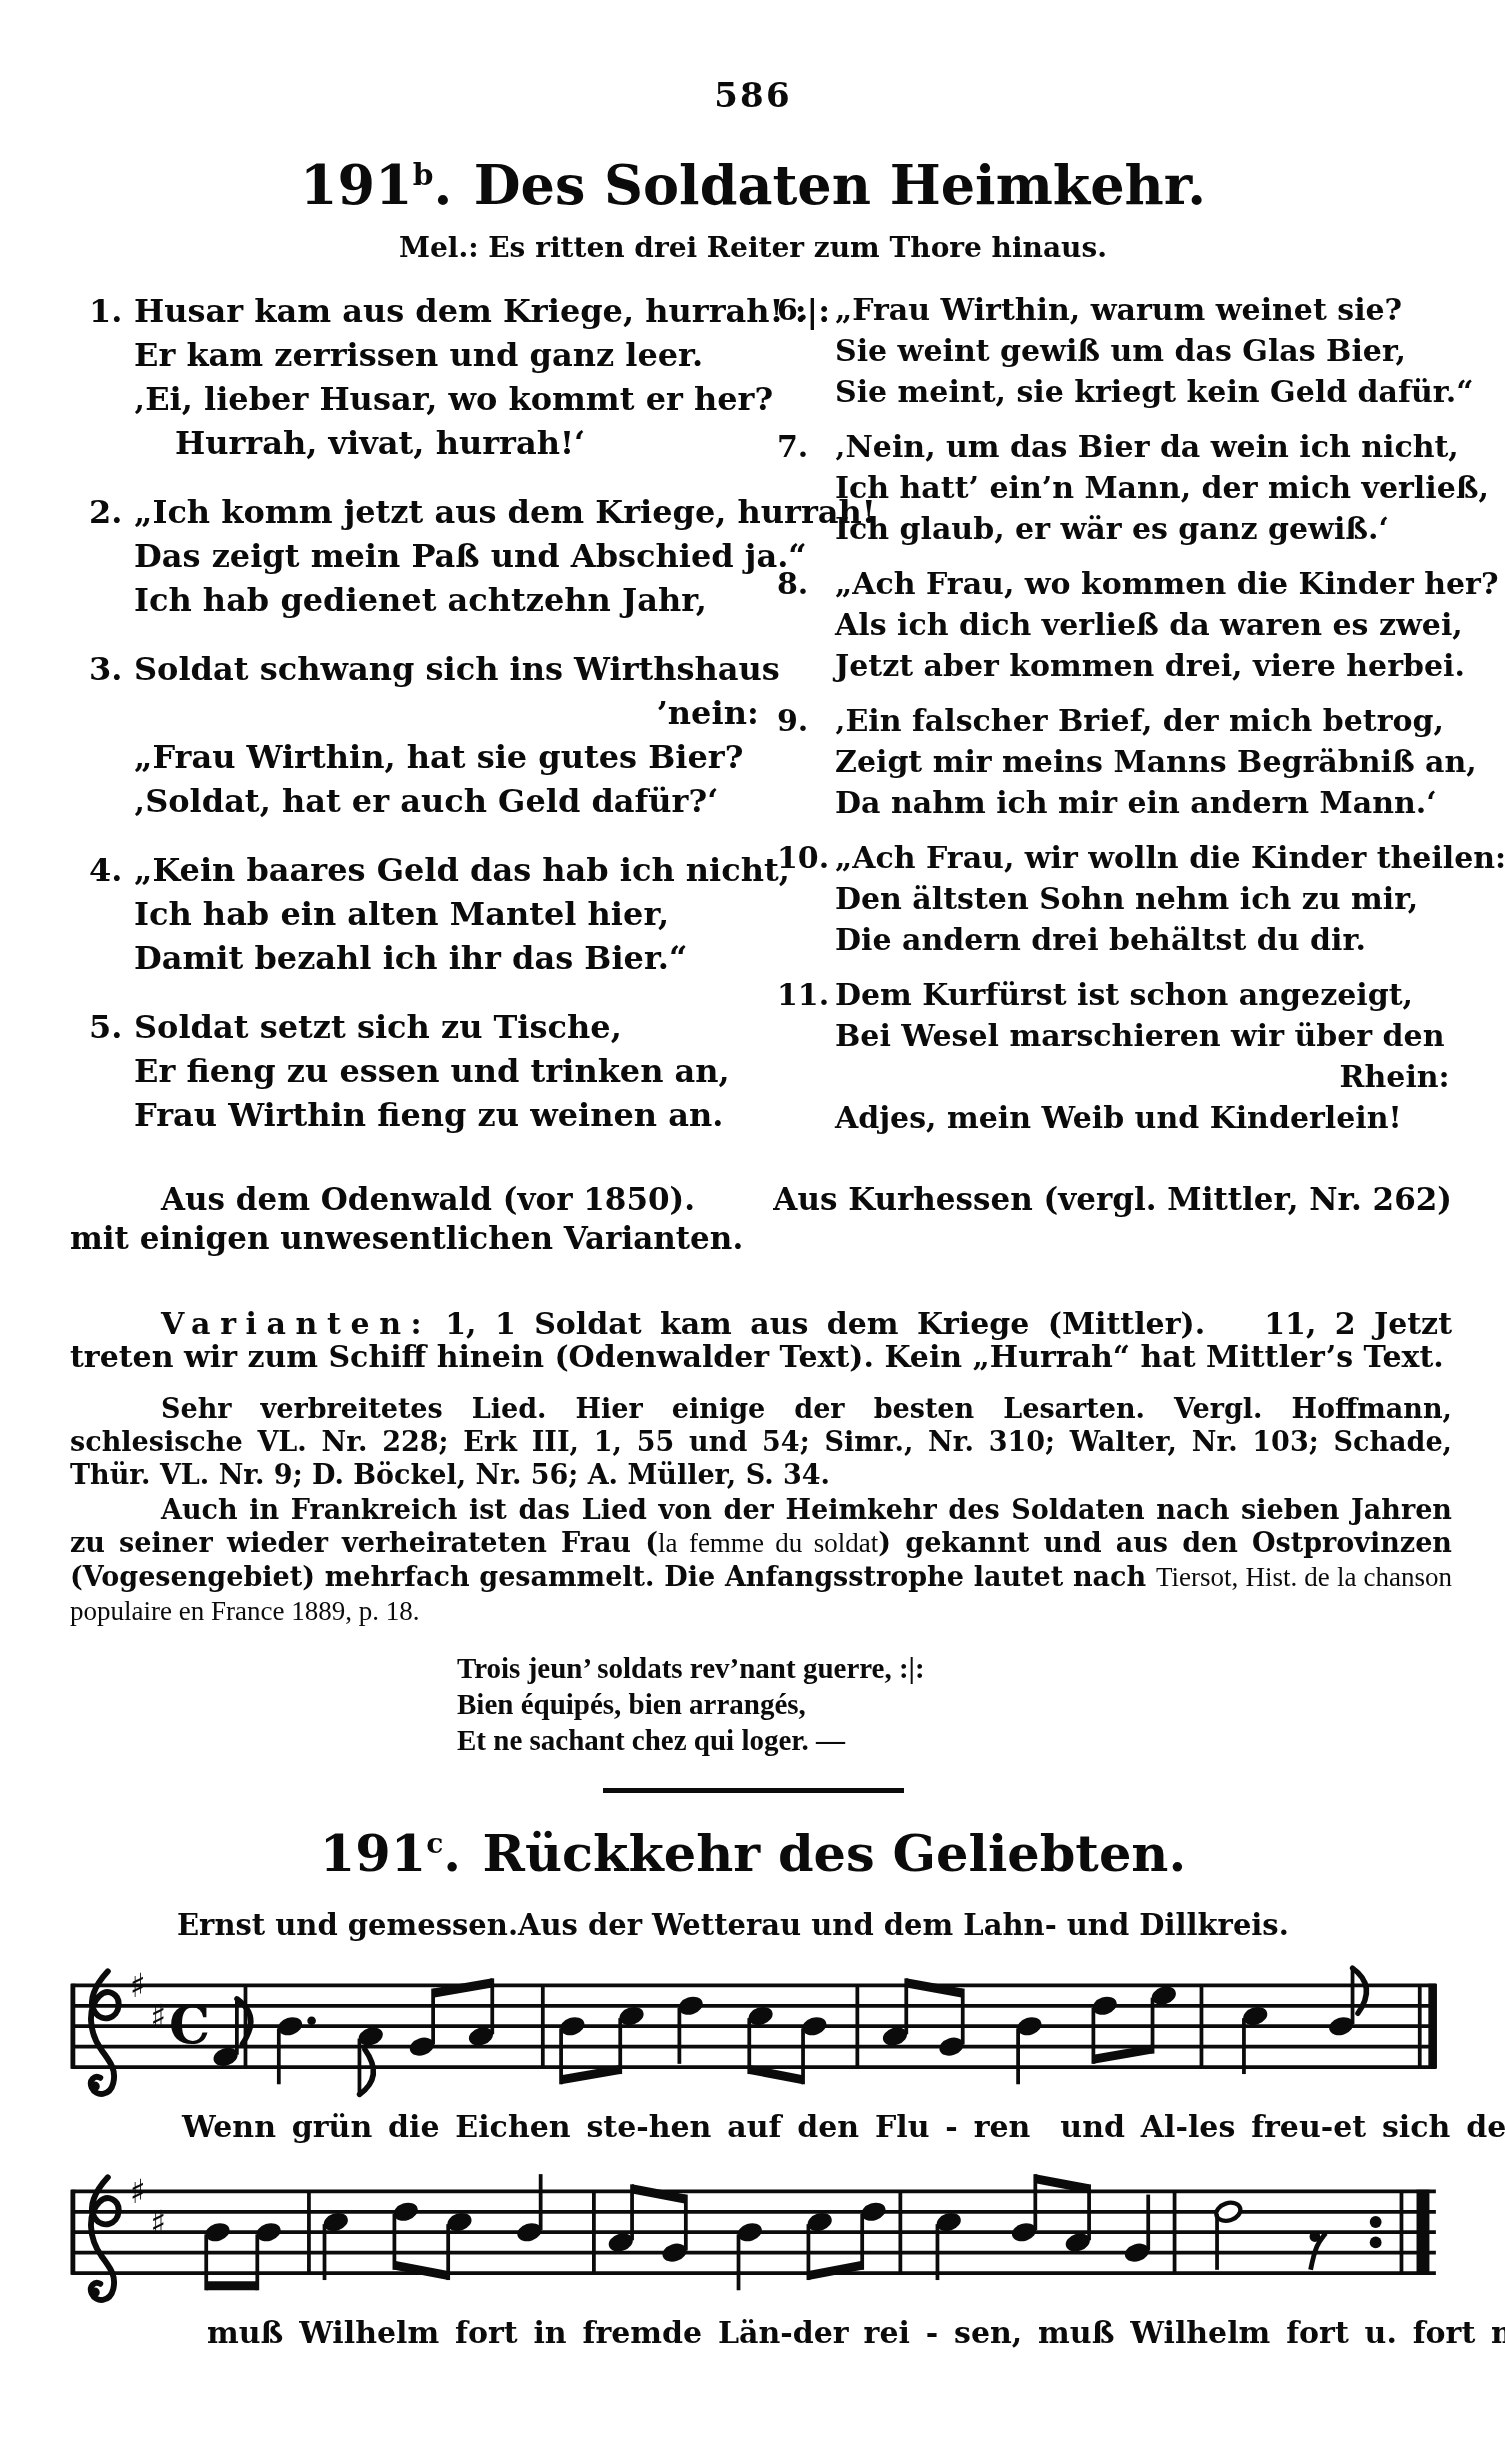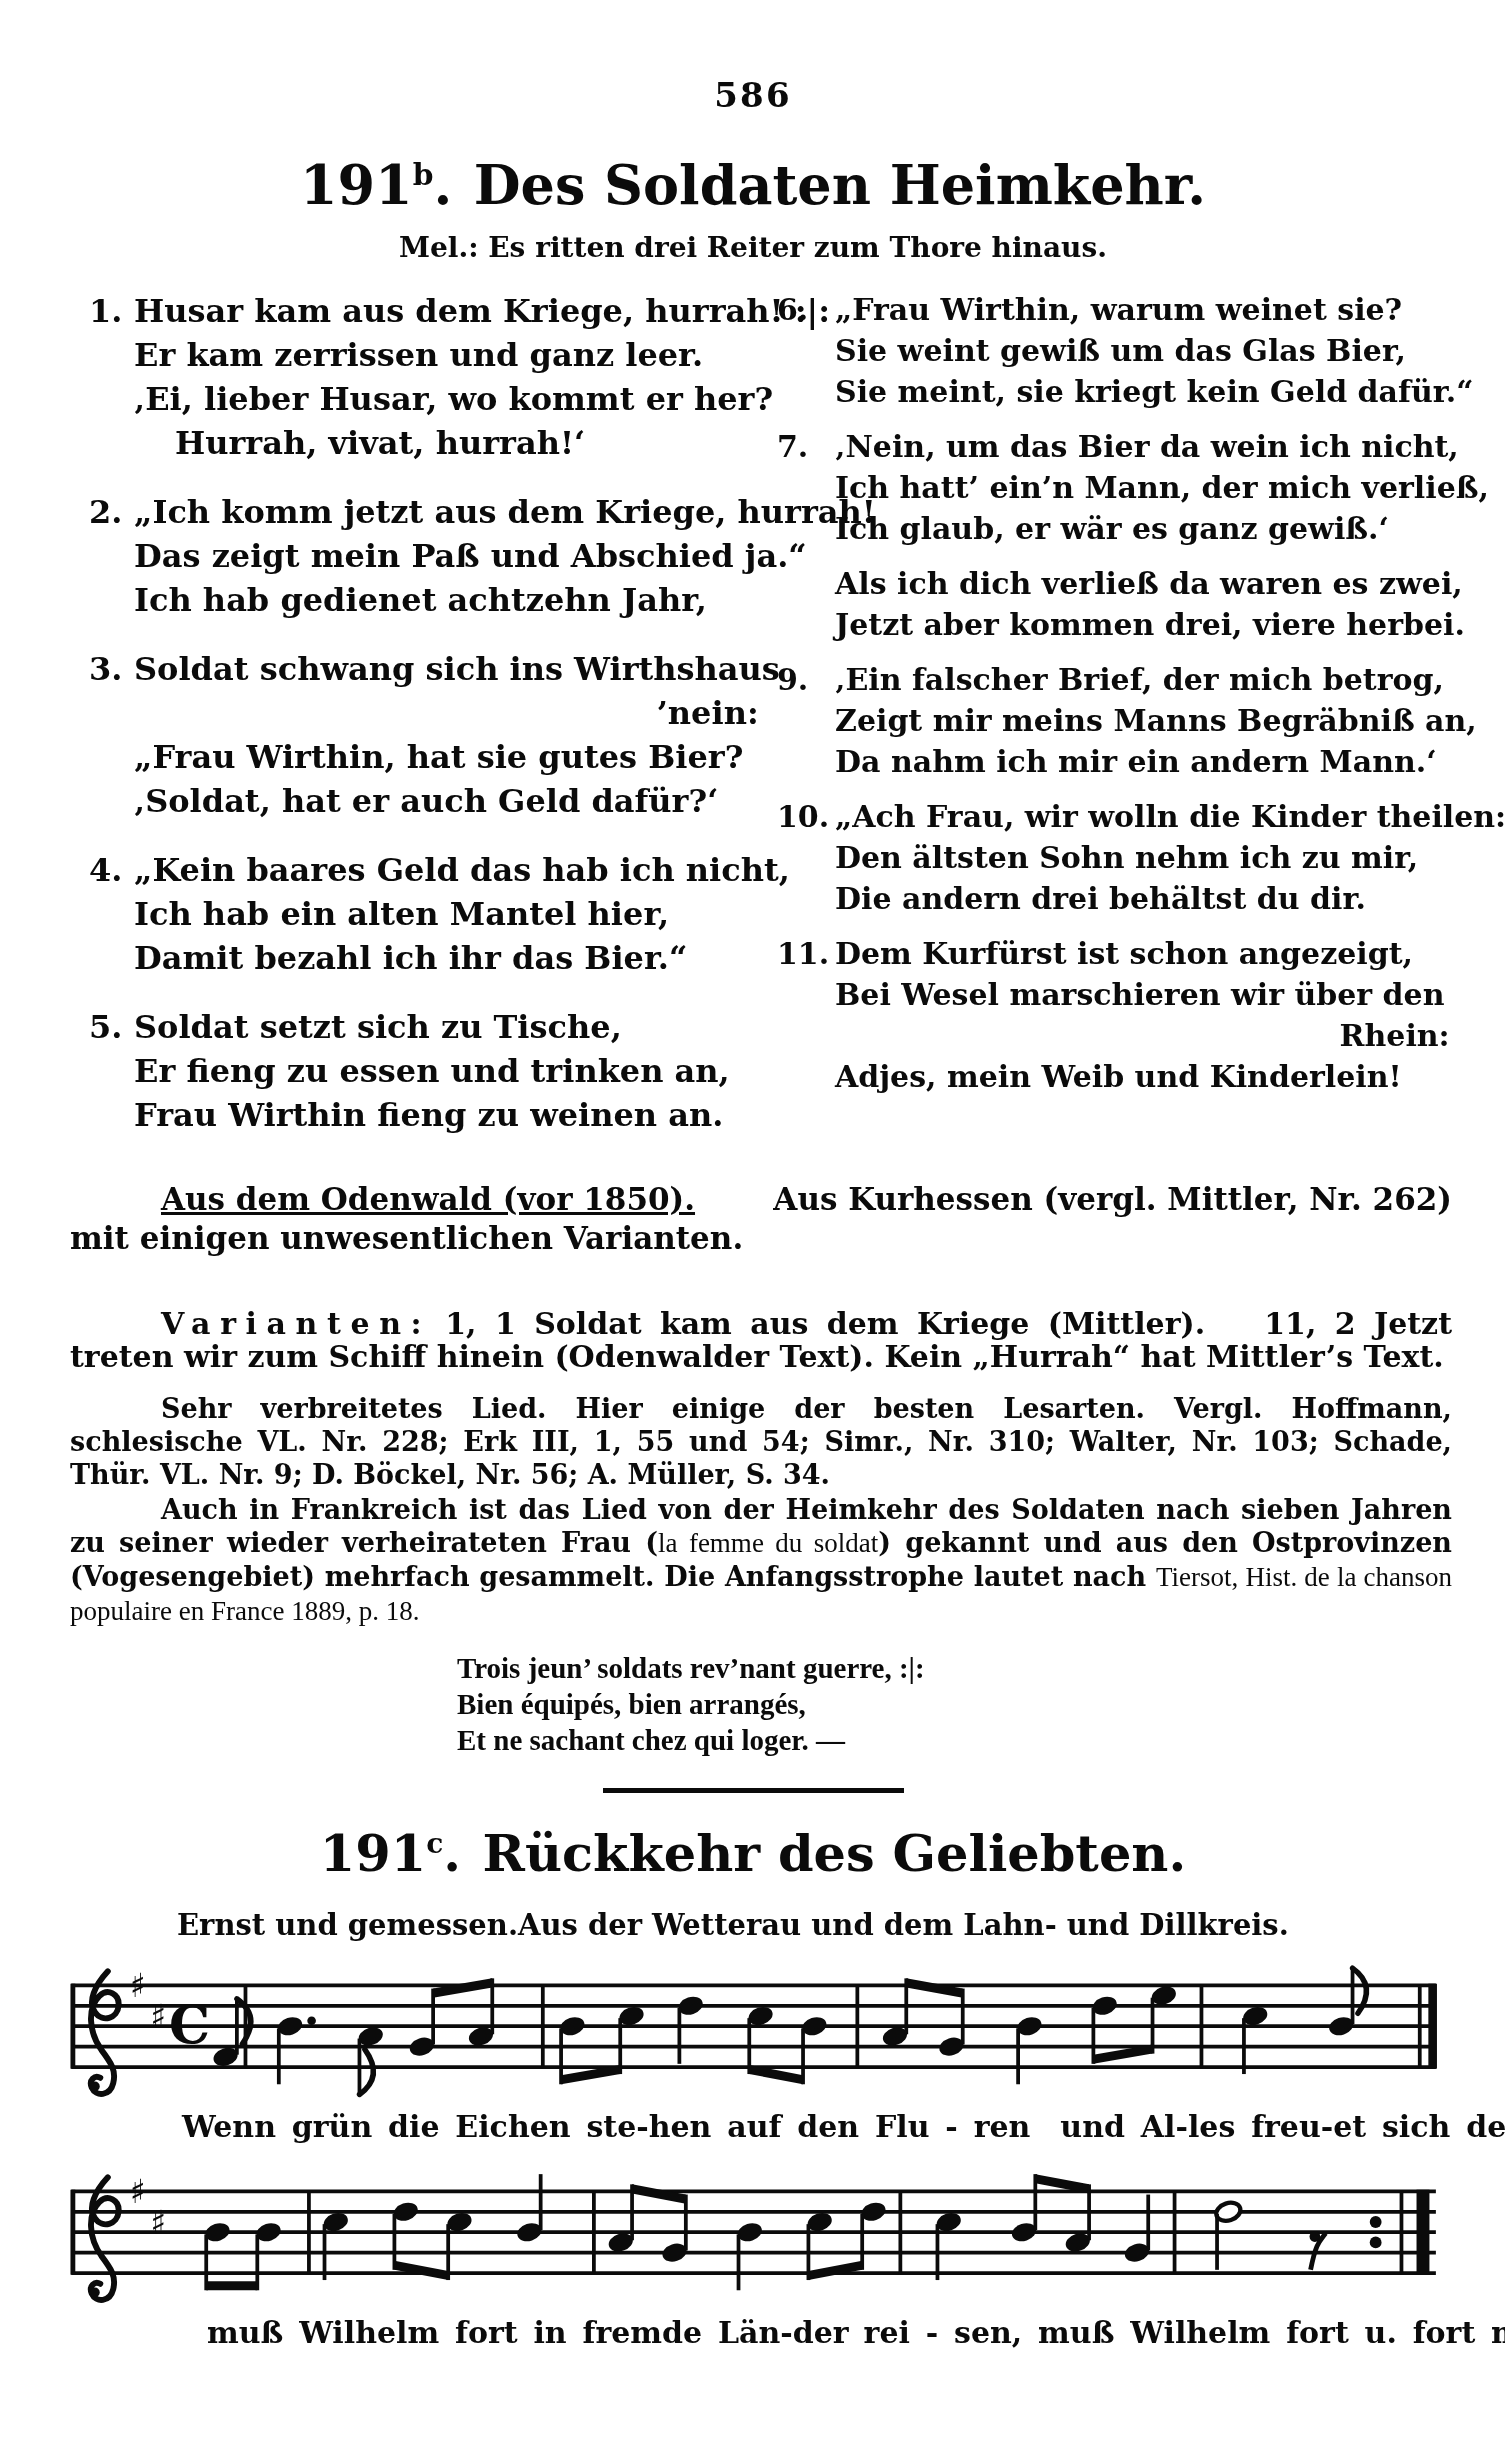--- a/index.html
+++ b/index.html
@@ -48,21 +48,21 @@
   .verse{margin-bottom:25px;}
   .right-col .verse{margin-bottom:14px;}
   .vline.rightal{text-align:right;padding-right:18.3px;white-space:normal;}
   .vline.indent{padding-left:86px;}
   .attribution{
     margin:18.3px 54px 0 70px;
     font-size:31px;
     line-height:39px;
   }
   .attr-line1{display:flex;justify-content:space-between;}
-  .attr-line1 span:first-child{padding-left:91px;text-decoration:underline;}
+  .attr-line1 span:first-child{padding-left:91px;}
   .variants{
     margin:49px 54px 0 70px;
     font-size:30px;
     line-height:33px;
     text-align:justify;
     text-indent:91px;
   }
   .spaced{letter-spacing:0.32em;margin-right:14px;}
   .vargap{margin-left:59px;}
   .note1,.note2{
@@ -156,20 +156,21 @@
           <div class="vline"><span class="vnum">6.</span><span>„Frau Wirthin, warum weinet sie?</span></div>
           <div class="vline cont"><span>Sie weint gewiß um das Glas Bier,</span></div>
           <div class="vline cont"><span>Sie meint, sie kriegt kein Geld dafür.“</span></div>
         </div>
         <div class="verse">
           <div class="vline"><span class="vnum">7.</span><span>‚Nein, um das Bier da wein ich nicht,</span></div>
           <div class="vline cont"><span>Ich hatt’ ein’n Mann, der mich verließ,</span></div>
           <div class="vline cont"><span>Ich glaub, er wär es ganz gewiß.‘</span></div>
         </div>
         <div class="verse">
+          <div class="vline"><span class="vnum">8.</span><span>„Ach Frau, wo kommen die Kinder her?</span></div>
           <div class="vline cont"><span>Als ich dich verließ da waren es zwei,</span></div>
           <div class="vline cont"><span>Jetzt aber kommen drei, viere herbei.</span></div>
         </div>
         <div class="verse">
           <div class="vline"><span class="vnum">9.</span><span>‚Ein falscher Brief, der mich betrog,</span></div>
           <div class="vline cont"><span>Zeigt mir meins Manns Begräbniß an,</span></div>
           <div class="vline cont"><span>Da nahm ich mir ein andern Mann.‘</span></div>
         </div>
         <div class="verse">
           <div class="vline"><span class="vnum">10.</span><span>„Ach Frau, wir wolln die Kinder theilen:</span></div>

